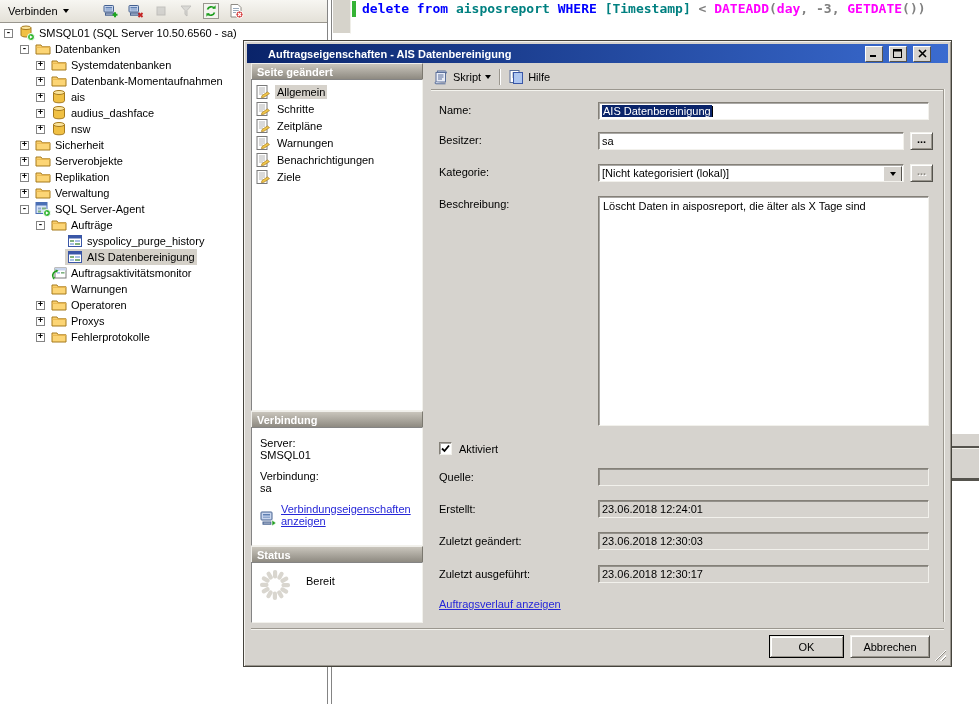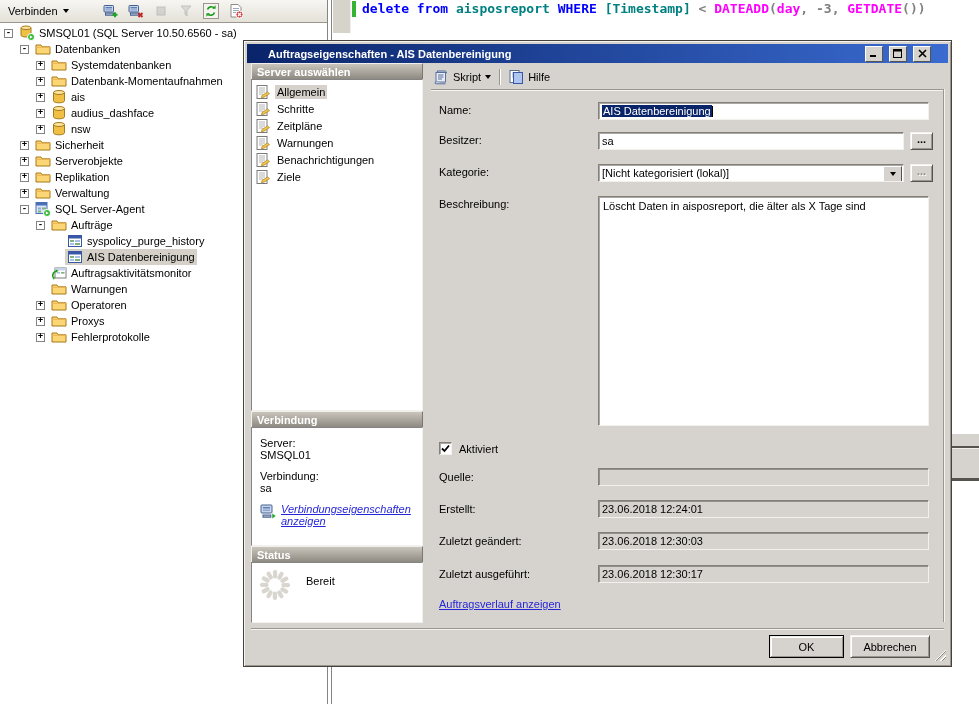--- a/index.html
+++ b/index.html
@@ -64,21 +64,21 @@
                   border-left:1px solid #f0efeb;border-right:1px solid #7b786f;}
   .sb-panel{position:absolute;left:7px;width:172px;background:#fff;box-sizing:border-box;
             border:1px solid;border-color:#848484 #f2f1ec #f2f1ec #848484;overflow:hidden;}
   .page-row{display:flex;align-items:center;gap:4px;height:17px;padding-left:3px;white-space:nowrap;}
   .page-row svg{width:16px;height:16px;flex:none;display:block;}
   .p-label{padding:1px 2px;}
   .p-label.selected{background:#d6d2cb;}
   .conn-box{padding:9px 8px;}
   .conn-label{margin:0;} .conn-val{margin:0 0 9px;}
   .link{color:var(--link,#2626d8);text-decoration:underline;cursor:pointer;}
-  .conn-link-row{display:flex;gap:4px;margin-top:4px;align-items:flex-start;font-style:italic;}
+  .conn-link-row{display:flex;gap:4px;margin-top:4px;align-items:flex-end;}
   .conn-link-row svg{width:17px;height:17px;flex:none;display:block;}
   .status-row{display:flex;align-items:flex-start;gap:14px;padding:5px 6px;}
   .status-row svg{width:34px;height:34px;display:block;}
   .status-text{margin-top:7px;}
 
   .cf-top{position:absolute;left:187px;right:6px;top:48px;height:0;border-top:1px solid #9b978f;border-bottom:1px solid #f4f3ee;}
   .cf-right{position:absolute;right:6px;top:48px;bottom:44px;width:0;border-left:1px solid #9b978f;border-right:1px solid #f4f3ee;}
 
   .f-label{position:absolute;left:195px;}
   .field{position:absolute;left:354px;width:331px;height:18px;box-sizing:border-box;background:#fff;
@@ -502,21 +502,21 @@
             <svg viewBox="0 0 16 16">
               <rect x="2" y="1.5" width="9" height="12" fill="#fff" stroke="#5a6f9a"></rect>
               <path d="M4 4h5M4 6h5M4 8h3" stroke="#9aaabb"></path>
               <rect x="5.5" y="3.5" width="9" height="11" fill="#AEC6F0" stroke="#3A57A7"></rect>
             </svg>
           </span>
         <span>Hilfe</span>
       </span>
     </div>
 
-    <div class="section-header" style="top:22px;">Server auswählen</div>
+    <div class="section-header" style="top:22px;">Seite geändert</div>
     <div class="sb-panel" style="top:38px;height:332px;padding-top:3px;">
         <div class="page-row">
           <span style="width: 16px; height: 16px;">
             <svg viewBox="0 0 16 16">
               <rect x="2" y="1.5" width="10" height="13" fill="#fff" stroke="#7a7a7a"></rect>
               <path d="M4 4h6M4 6h6M4 8h6M4 10h4" stroke="#b4b4b4"></path>
               <path d="M7 11.5l5.5-3.5 2 1.6-5.5 3.6-2.6.4z" fill="#F2C84B" stroke="#A67A1D" stroke-width="0.7"></path>
             </svg>
           </span>
           <span class="p-label selected">Allgemein</span>

